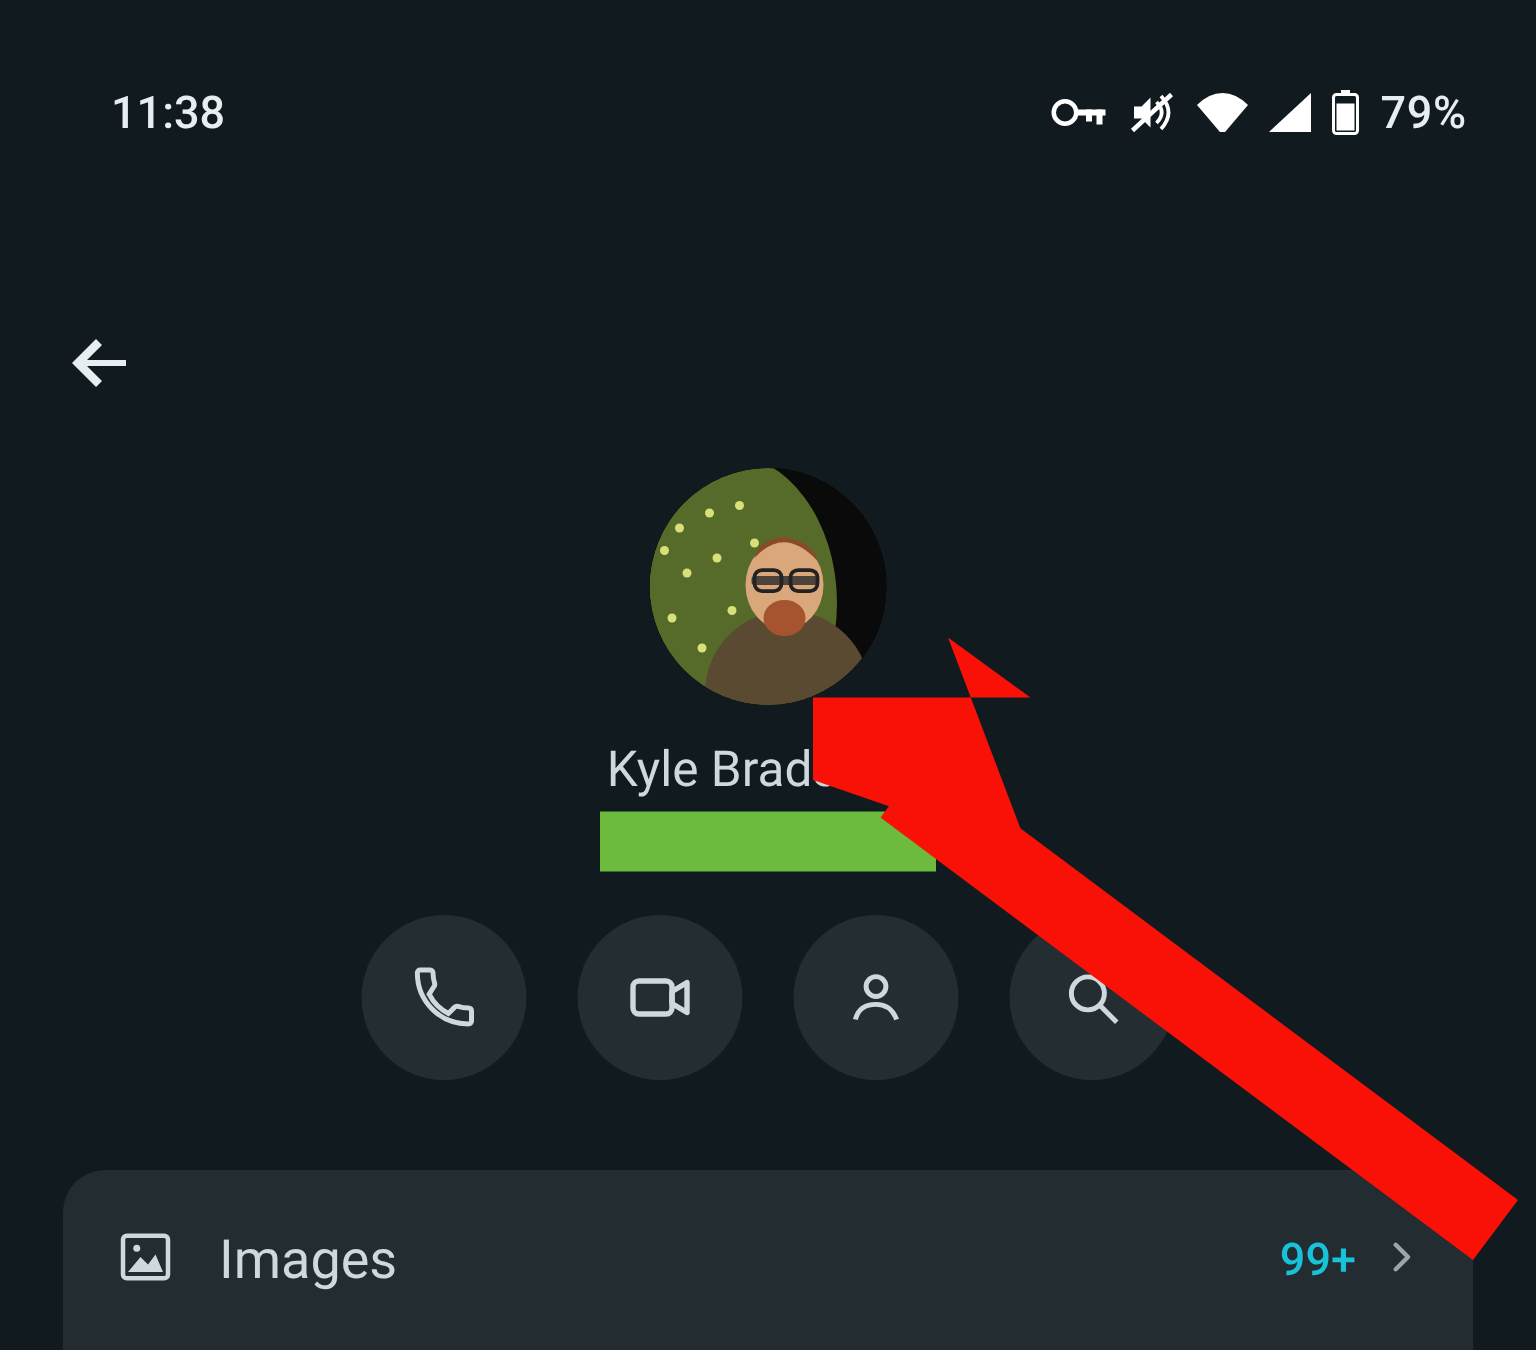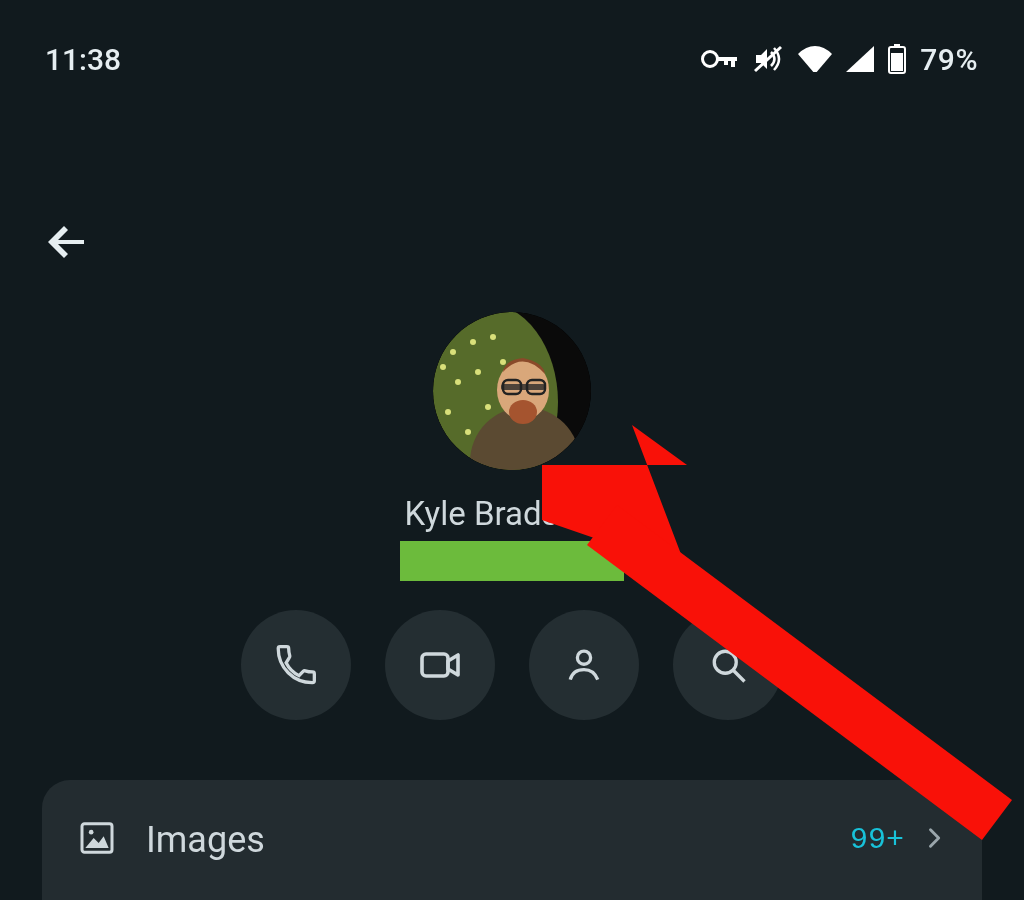--- a/index.html
+++ b/index.html
@@ -17,23 +17,23 @@
     width:1024px;height:900px;
     background:var(--bg);
     font-family:Roboto,Arial,Helvetica,sans-serif;
     color:var(--text);
     position:relative;
     overflow:hidden;
   }
 
   
   .status-bar{
-    position:absolute;top:0;left:0;right:0;height:118px;
+    position:absolute;top:16px;left:0;right:0;height:118px;
     display:flex;align-items:center;justify-content:space-between;
-    padding:0 46px 0 45px;
+    padding:0 46px 0 74px;
     font-size:30px;font-weight:500;
   }
   .status-bar .right{display:flex;align-items:center;gap:14px;}
   .status-bar .right svg{display:block;}
   .battery-text{font-size:30px;font-weight:500;letter-spacing:.5px;}
 
   
   .back{
     position:absolute;left:38px;top:212px;
     width:60px;height:60px;display:flex;align-items:center;justify-content:center;
@@ -76,21 +76,21 @@
     background:var(--card);
     border-top-left-radius:28px;border-top-right-radius:28px;
     display:flex;align-items:center;padding:0 34px;
     cursor:pointer;
   }
   .images-card .label{
     margin-left:28px;font-size:36px;font-weight:400;color:var(--muted);
     flex:1;
   }
   .images-card .count{
-    color:var(--accent);font-size:30px;font-weight:500;margin-right:16px;font-family:Liberation Mono, monospace;
+    color:var(--accent);font-size:30px;font-weight:500;margin-right:16px;
   }
 
   
   .arrow{
     position:absolute;
     left:542px;top:425px;
     pointer-events:none;
   }
 </style>
 </head>

